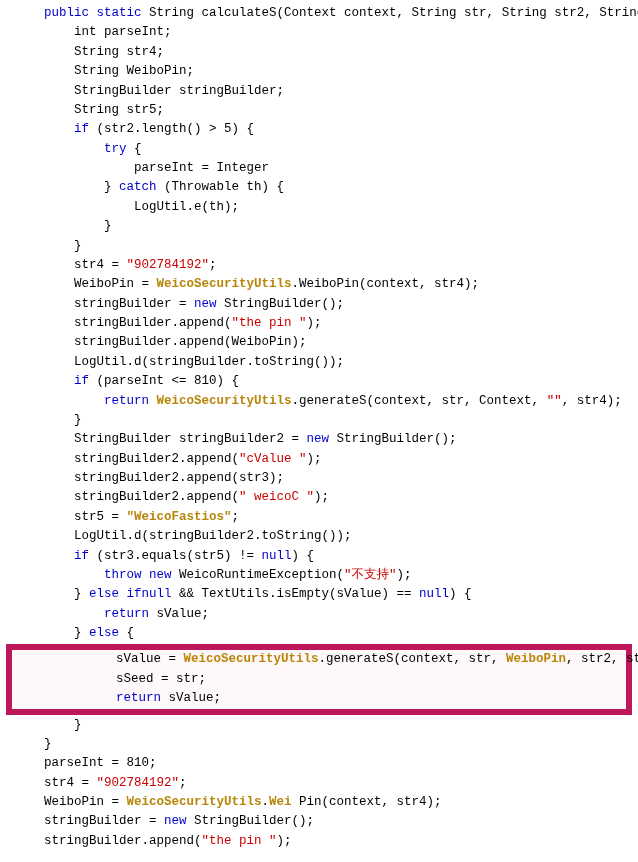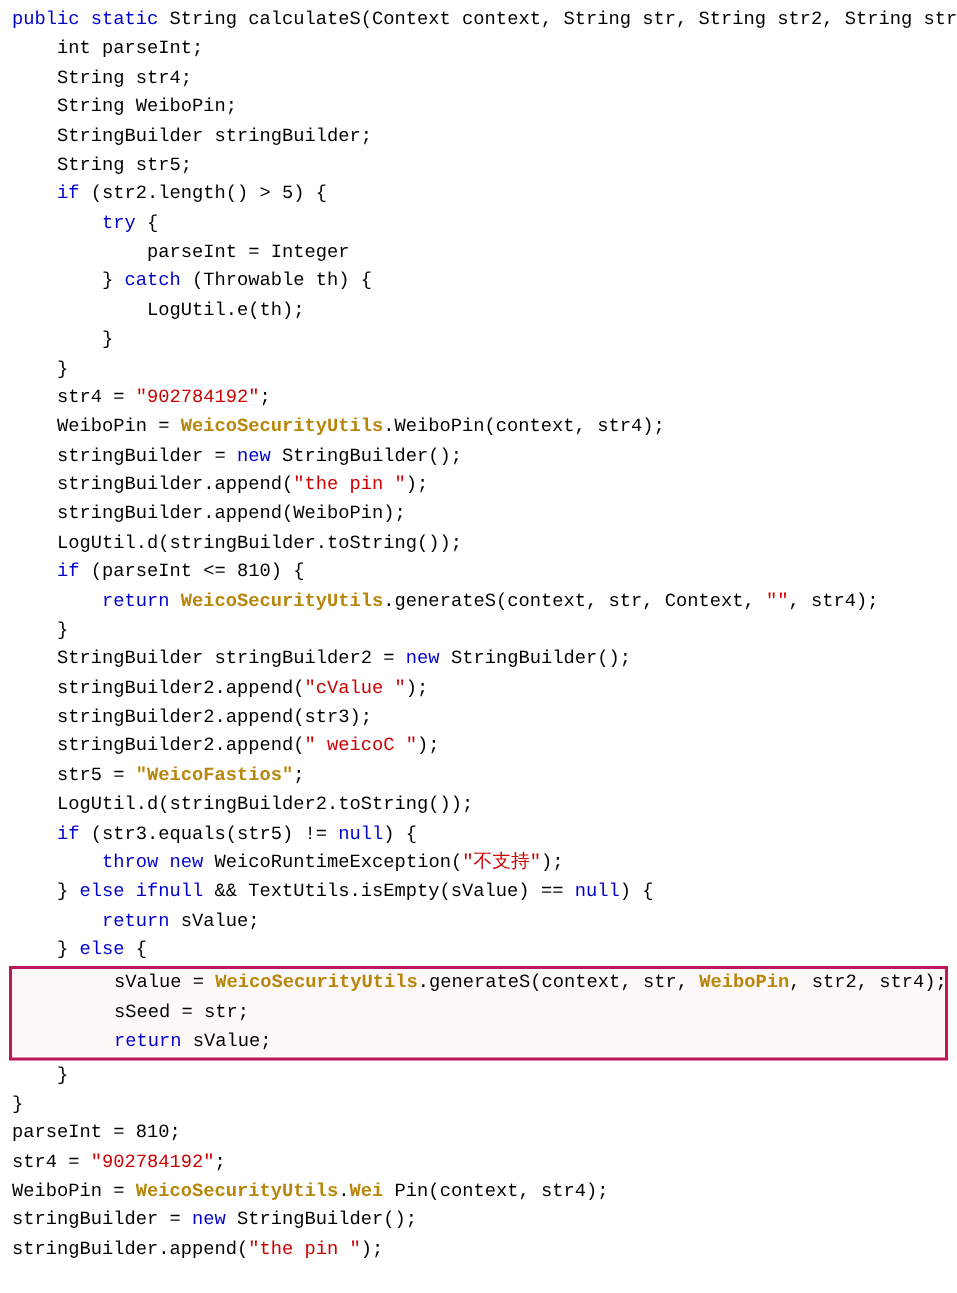--- a/index.html
+++ b/index.html
@@ -17,23 +17,24 @@
     }
     .code-container {
       padding: 4px 0;
       min-width: 638px;
     }
     .code-line {
       display: flex;
       align-items: flex-start;
       padding: 0 8px;
       white-space: pre;
+      margin-left: 36px;
     }
     .highlighted-block {
-      border: 2px solid #be185d;
+      border: 6px solid #be185d;
       margin: 1px 6px;
       background: #fff8f8;
     }
     .highlighted-block .code-line {
       padding: 0 8px;
     }
 
     
     .kw { color: #0000cc; font-weight: normal; } 
     .type { color: #000000; } 

